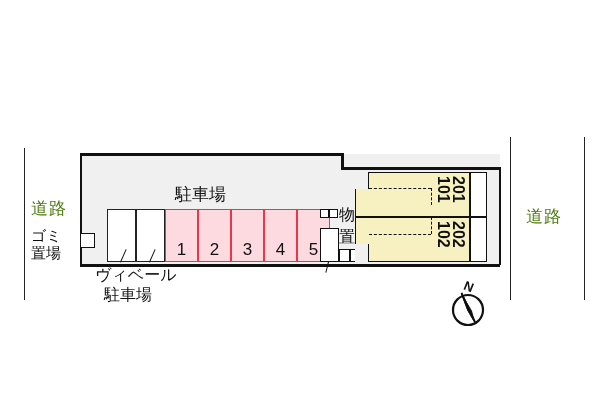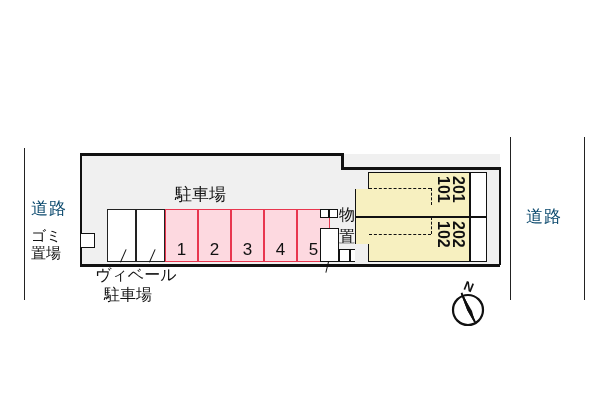--- a/index.html
+++ b/index.html
@@ -6,21 +6,21 @@
   body{
     width:600px;height:400px;
     background:#ffffff;
     font-family:"Liberation Sans","DejaVu Sans",sans-serif;
     overflow:hidden;
   }
   #stage{position:relative;width:600px;height:400px;}
 
   
   .roadline{position:absolute;width:0;border-left:1.5px solid #222;}
-  .roadlabel{position:absolute;font-size:17px;color:#0c4a6e;letter-spacing:1px;white-space:nowrap;}
+  .roadlabel{position:absolute;font-size:17px;color:#4d7c0f;letter-spacing:1px;white-space:nowrap;}
 
   
   #site{
     position:absolute;
     left:80px;top:154px;width:420px;height:112px;
     background:#f0f0f0;
   }
   #site-top-left{position:absolute;left:80px;top:153px;width:262px;height:0;border-top:3px solid #111;}
   #site-step-v{position:absolute;left:341px;top:153px;width:0;height:16px;border-left:3px solid #111;}
   #site-top-right{position:absolute;left:341px;top:167px;width:159px;height:0;border-top:3px solid #111;}

